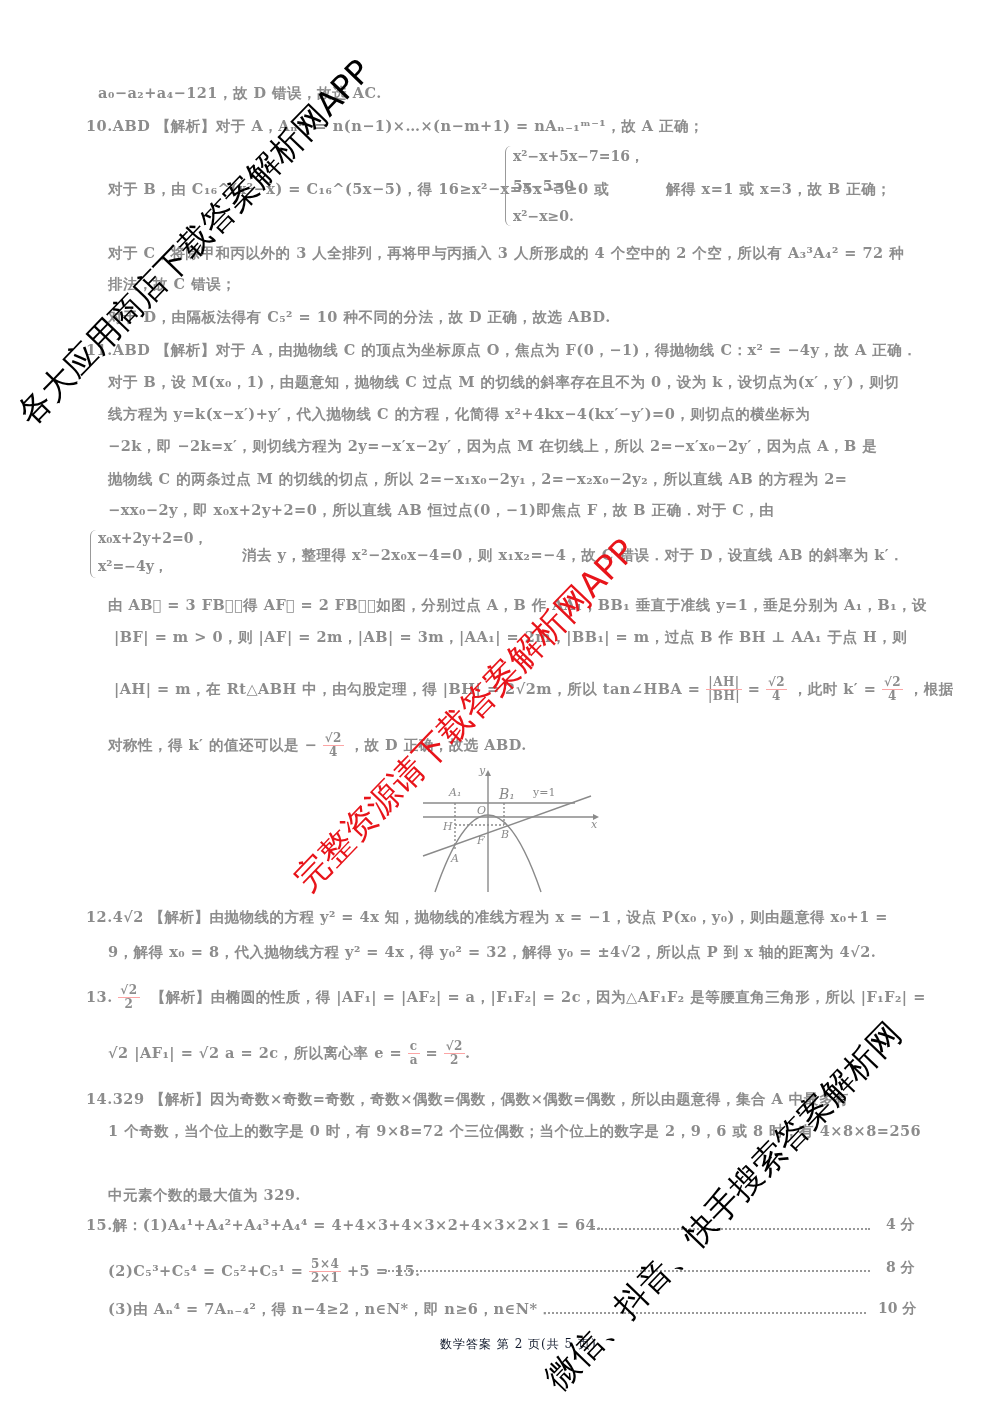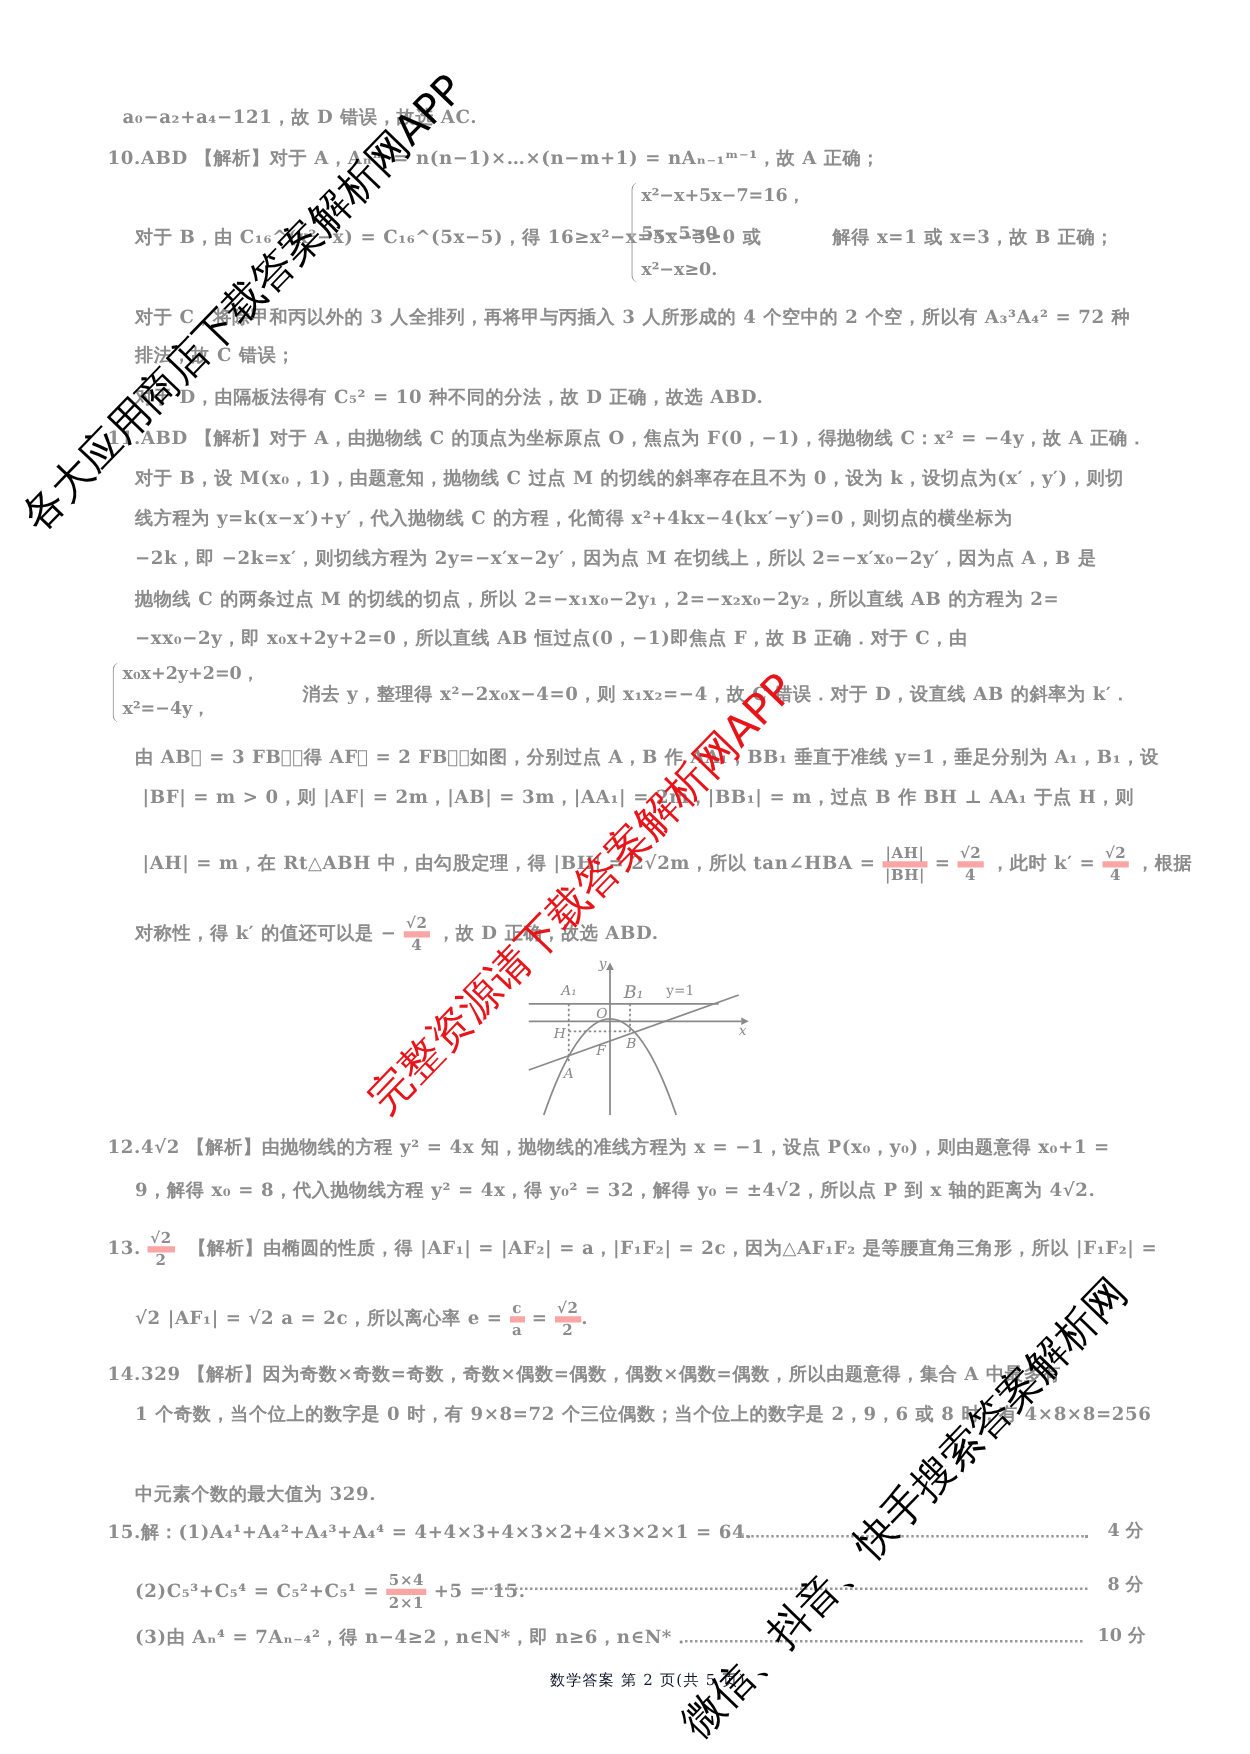--- a/index.html
+++ b/index.html
@@ -11,21 +11,21 @@
   .line {
     position: absolute; font-size: 14.5px; white-space: nowrap; letter-spacing: 0.5px;
     color: #8c8c8c; font-weight: bold;
   }
   .brace-block { position: absolute; font-size: 14px; color: #8c8c8c; font-weight: bold; }
   .brace-block .brace {
     position: absolute; left: 0; top: 0; border-left: 1.5px solid #999; border-radius: 6px 0 0 6px; width: 6px;
   }
   .brace-block .row { position: absolute; white-space: nowrap; }
   .frac { display: inline-block; vertical-align: middle; text-align: center; line-height: 1.1; font-size: 12px; }
-  .frac .num { display: block; border-bottom: 5px solid #fca5a5; padding: 0 2px; }
+  .frac .num { display: block; border-bottom: 1px solid #fca5a5; padding: 0 2px; }
   .frac .den { display: block; padding: 0 2px; }
   .dots { position: absolute; border-bottom: 2px dotted #999; height: 0; }
   .score { position: absolute; font-size: 14px; color: #8c8c8c; font-weight: bold; white-space: nowrap; }
   .footer { position: absolute; font-size: 12px; color: #0f172a; white-space: nowrap; left: 440px; top: 1336px; letter-spacing: 1px; }
   .wm {
     position: absolute; white-space: nowrap; font-family: "DejaVu Sans", "Liberation Sans", sans-serif;
     transform-origin: left bottom; pointer-events: none; font-weight: normal;
   }
   .wm-black { color: #000000; font-size: 33px; }
   .wm-red { color: #e8141a; font-size: 34px; }

